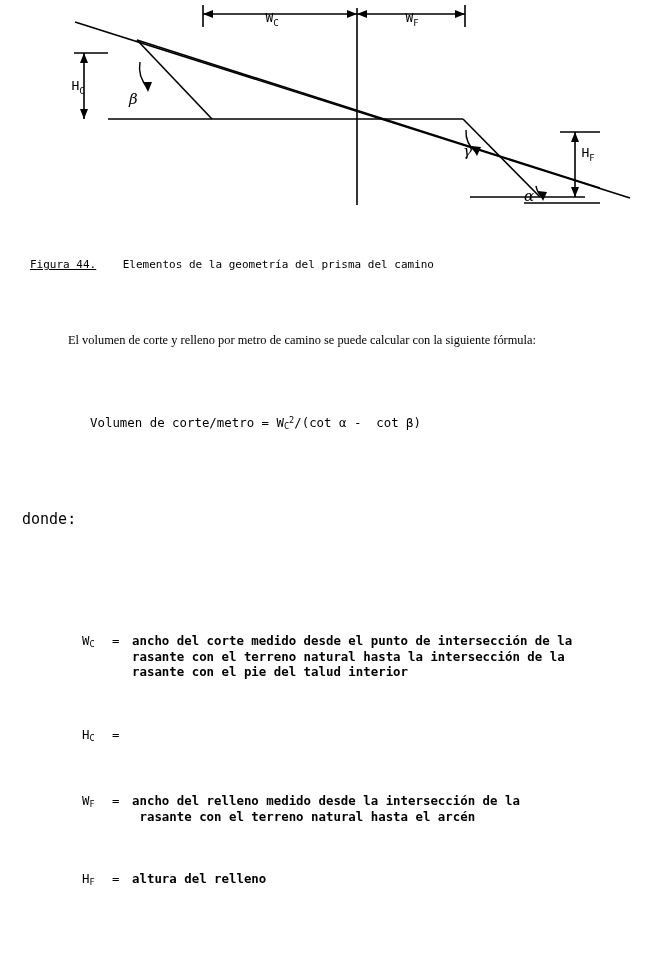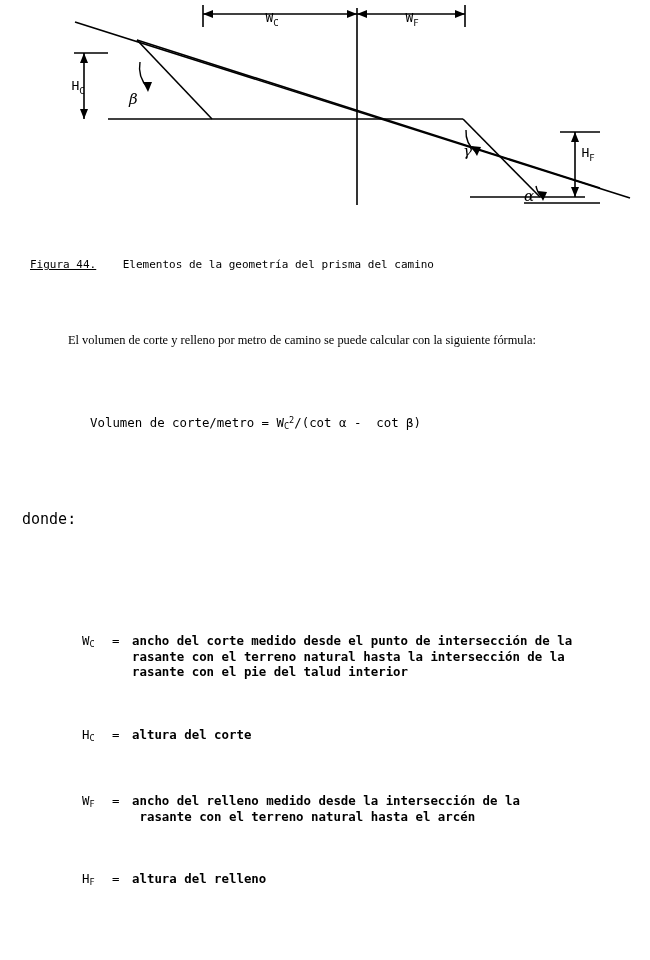--- a/index.html
+++ b/index.html
@@ -205,21 +205,20 @@
         <div class="defsym"><span>W</span><sub>C</sub></div>
         <div class="defeq">=</div>
         <div class="defdesc">ancho del corte medido desde el punto de intersección de la
 rasante con el terreno natural hasta la intersección de la
 rasante con el pie del talud interior</div>
       </div>
 
       <div class="defrow">
         <div class="defsym"><span>H</span><sub>C</sub></div>
         <div class="defeq">=</div>
-        <div class="defdesc">altura del corte</div>
       </div>
 
       <div class="defrow">
         <div class="defsym"><span>W</span><sub>F</sub></div>
         <div class="defeq">=</div>
         <div class="defdesc">ancho del relleno medido desde la intersección de la
  rasante con el terreno natural hasta el arcén</div>
       </div>
 
       <div class="defrow">

